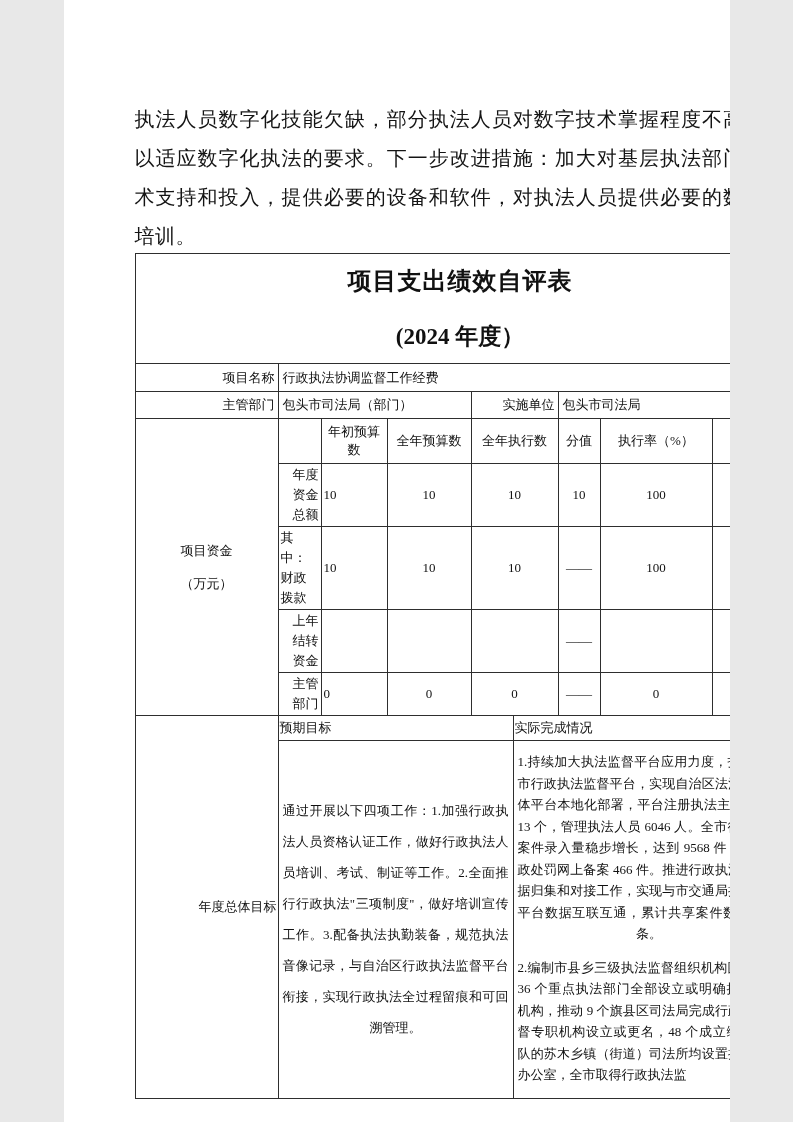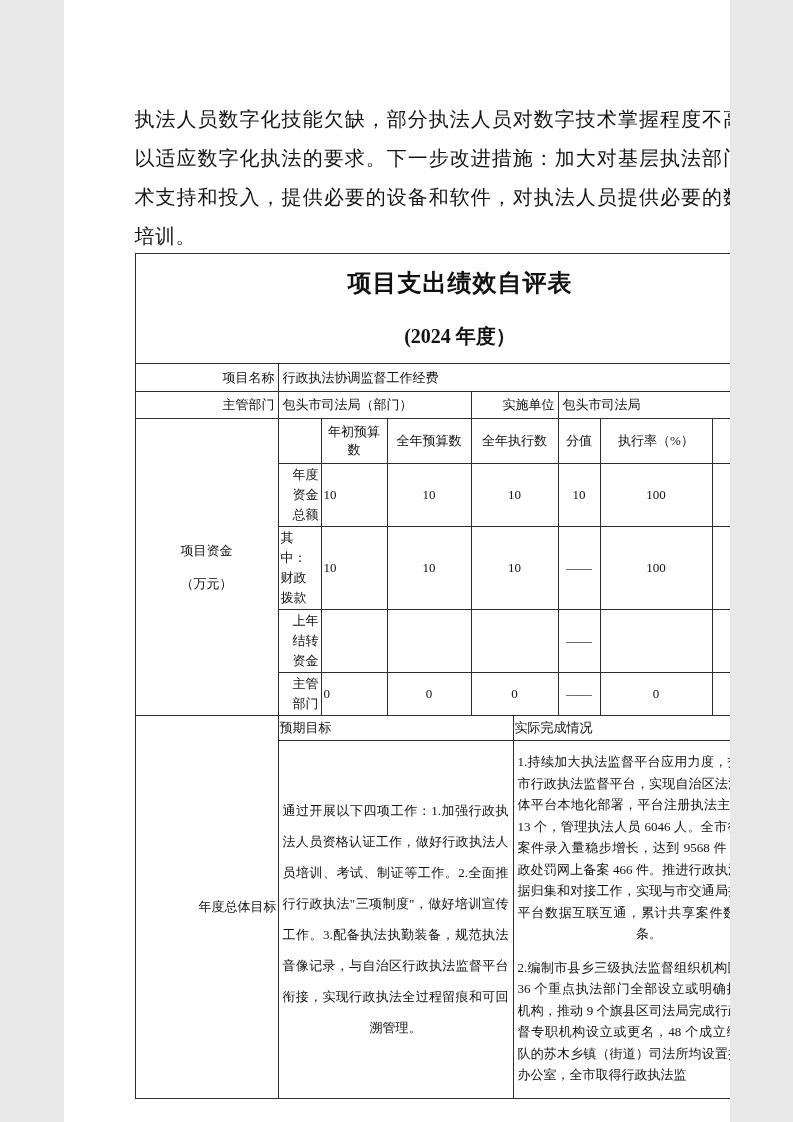--- a/index.html
+++ b/index.html
@@ -42,21 +42,21 @@
   tr.r-fhead  { height:45px; }
   tr.r-f1     { height:45px; }
   tr.r-f2     { height:61px; }
   tr.r-f3     { height:48px; }
   tr.r-f4     { height:43px; }
   tr.r-ghead  { height:25px; }
   tr.r-gbody  { height:325px; }
 
   .title-cell { text-align:center; vertical-align:middle; }
   .title-line1 { font-size:24px; font-weight:bold; letter-spacing:1px; margin-bottom:24px; }
-  .title-line2 { font-size:20px; font-weight:bold; }
+  .title-line2 { font-size:23px; font-weight:bold; }
 
   .lab  { text-align:right; padding-right:3px; }
   .val  { text-align:left;  padding-left:4px; }
 
   .seclabel { text-align:center; line-height:33px; padding:0 2px; }
   .sublabel { text-align:right; line-height:20px; padding:1px 2px; }
   .sublabel.ta-left { text-align:left; }
   .c-head { text-align:center; padding:0 1px; }
   .v-init   { text-align:left; padding-left:2px; }
   .v-center { text-align:center; }

